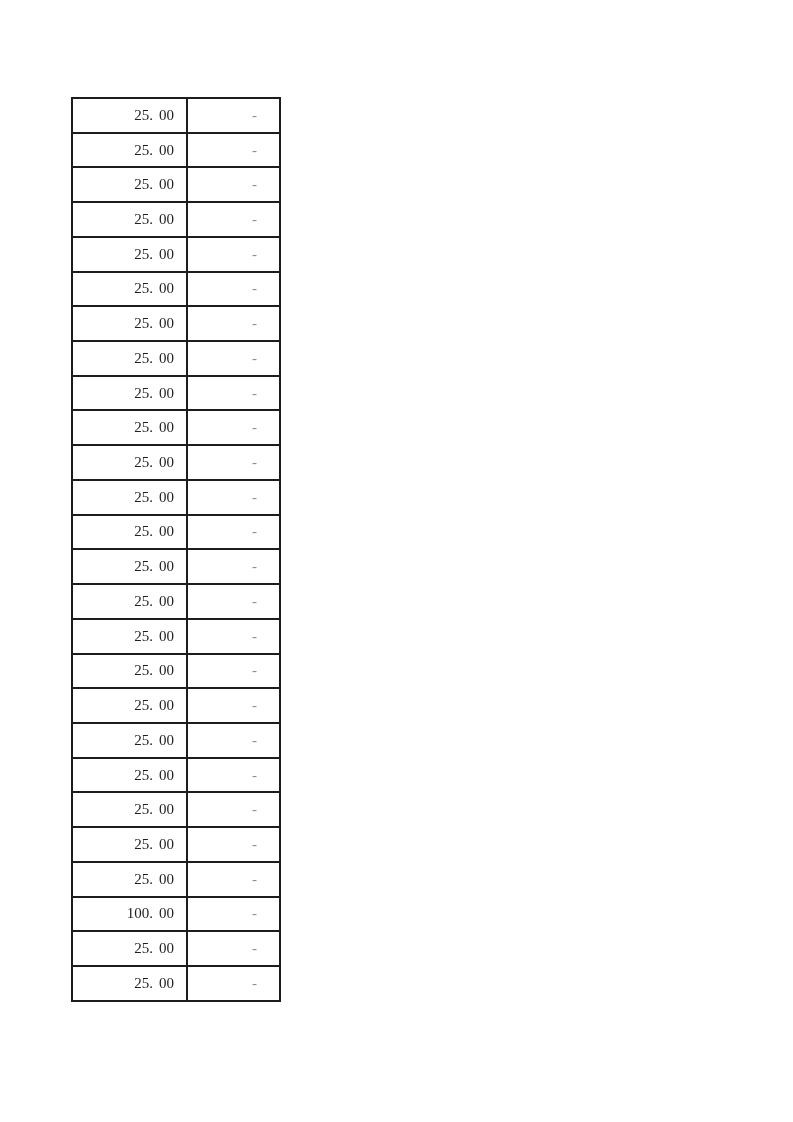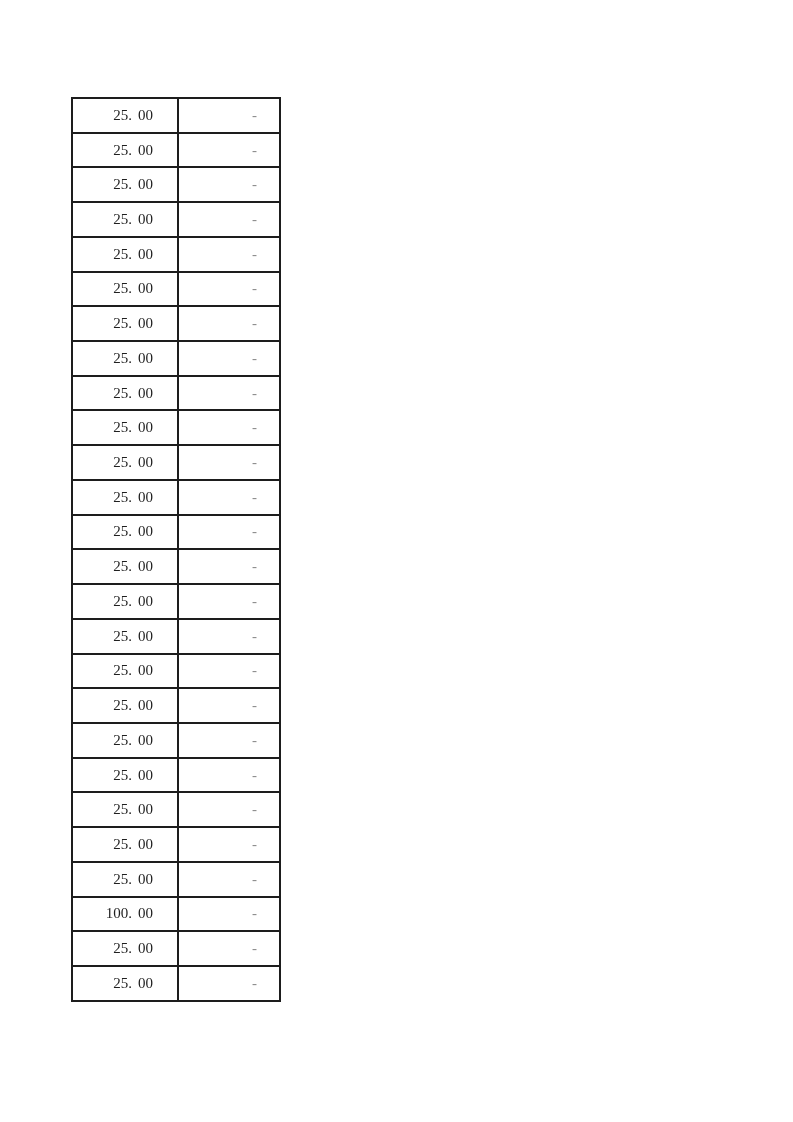--- a/index.html
+++ b/index.html
@@ -33,24 +33,24 @@
     border-bottom: none;
     height: 32.7px;
   }
   .cell {
     box-sizing: border-box;
     display: flex;
     align-items: center;
     overflow: hidden;
   }
   .cell.amount {
-    width: 106px;
+    width: 115px;
     border-right: 2px solid #1d1d1d;
     justify-content: flex-end;
-    padding-right: 24px;
+    padding-right: 12px;
     font-size: 15px;
     color: #1f1f1f;
   }
   .cell.amount .frac {
     margin-left: 6px;
     font-family: Liberation Serif, serif;
   }
   .cell.mark {
     flex: 1;
     justify-content: flex-end;

